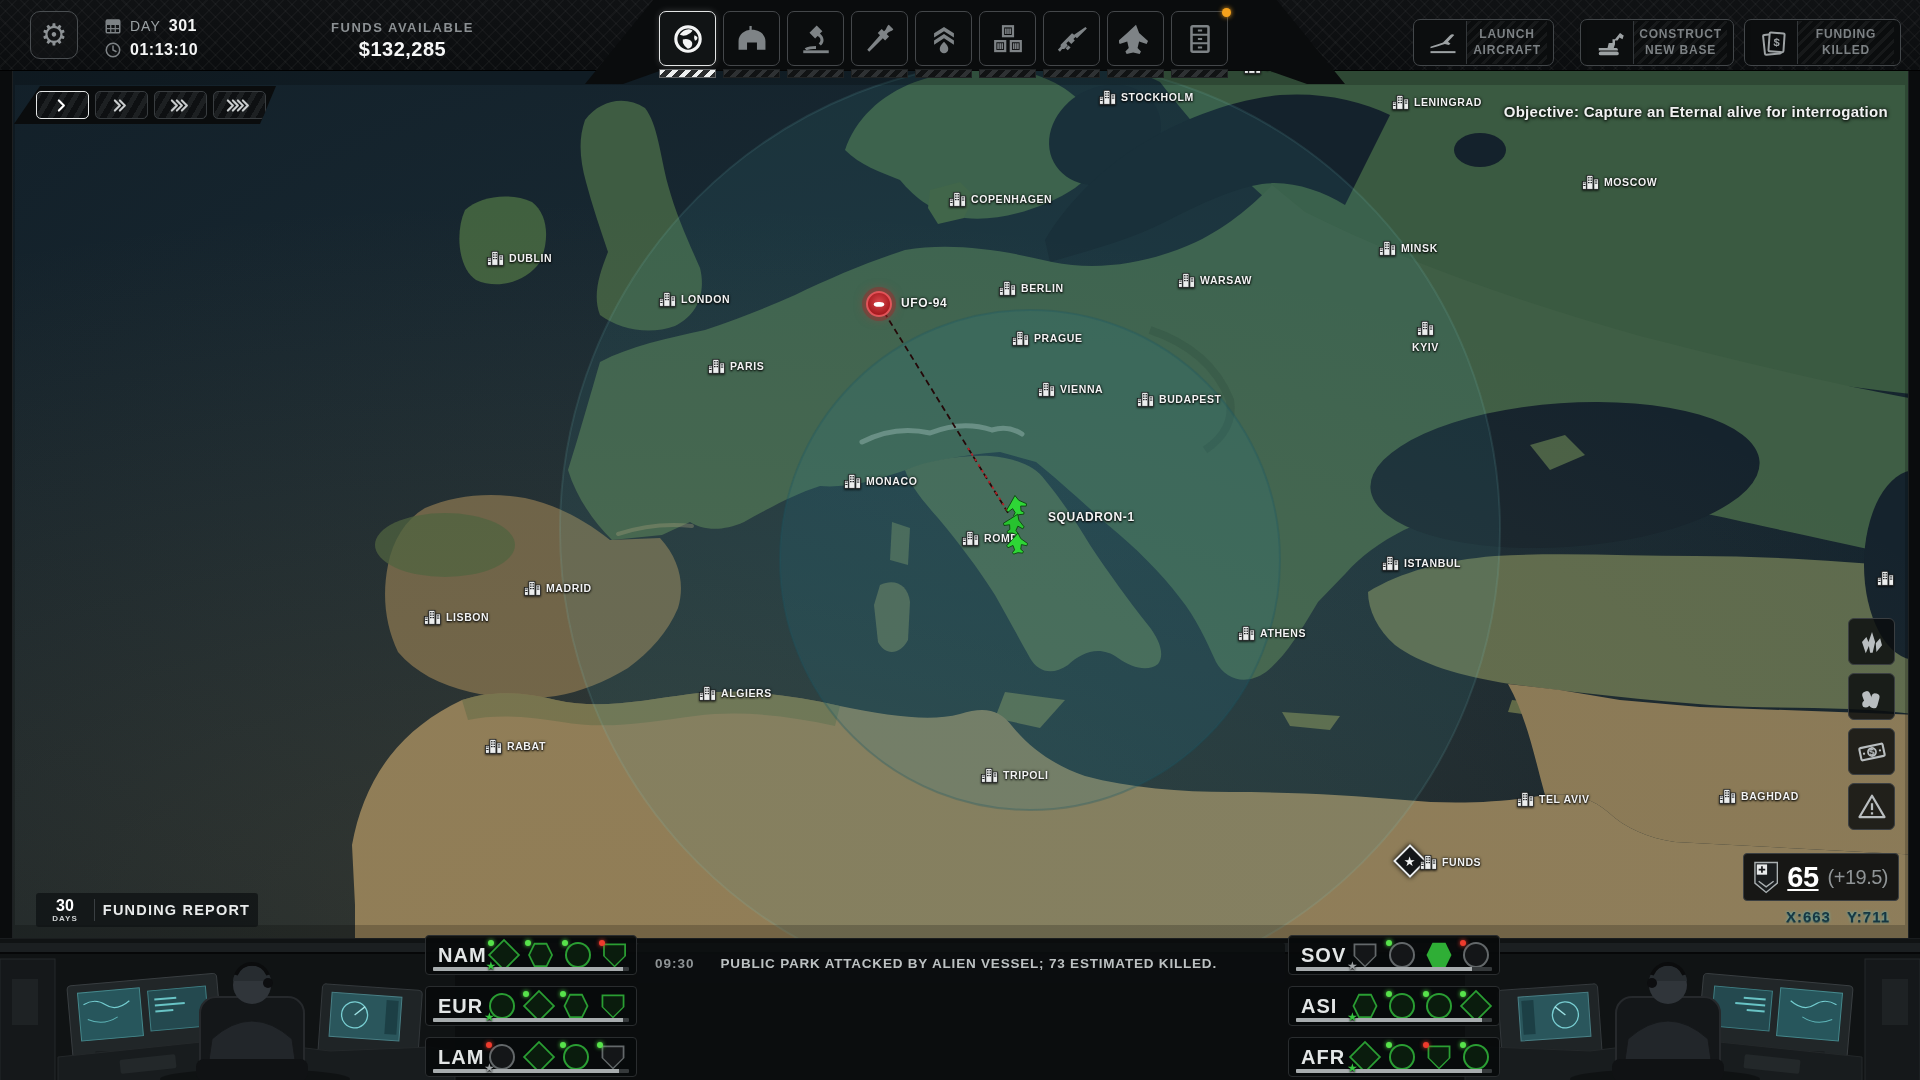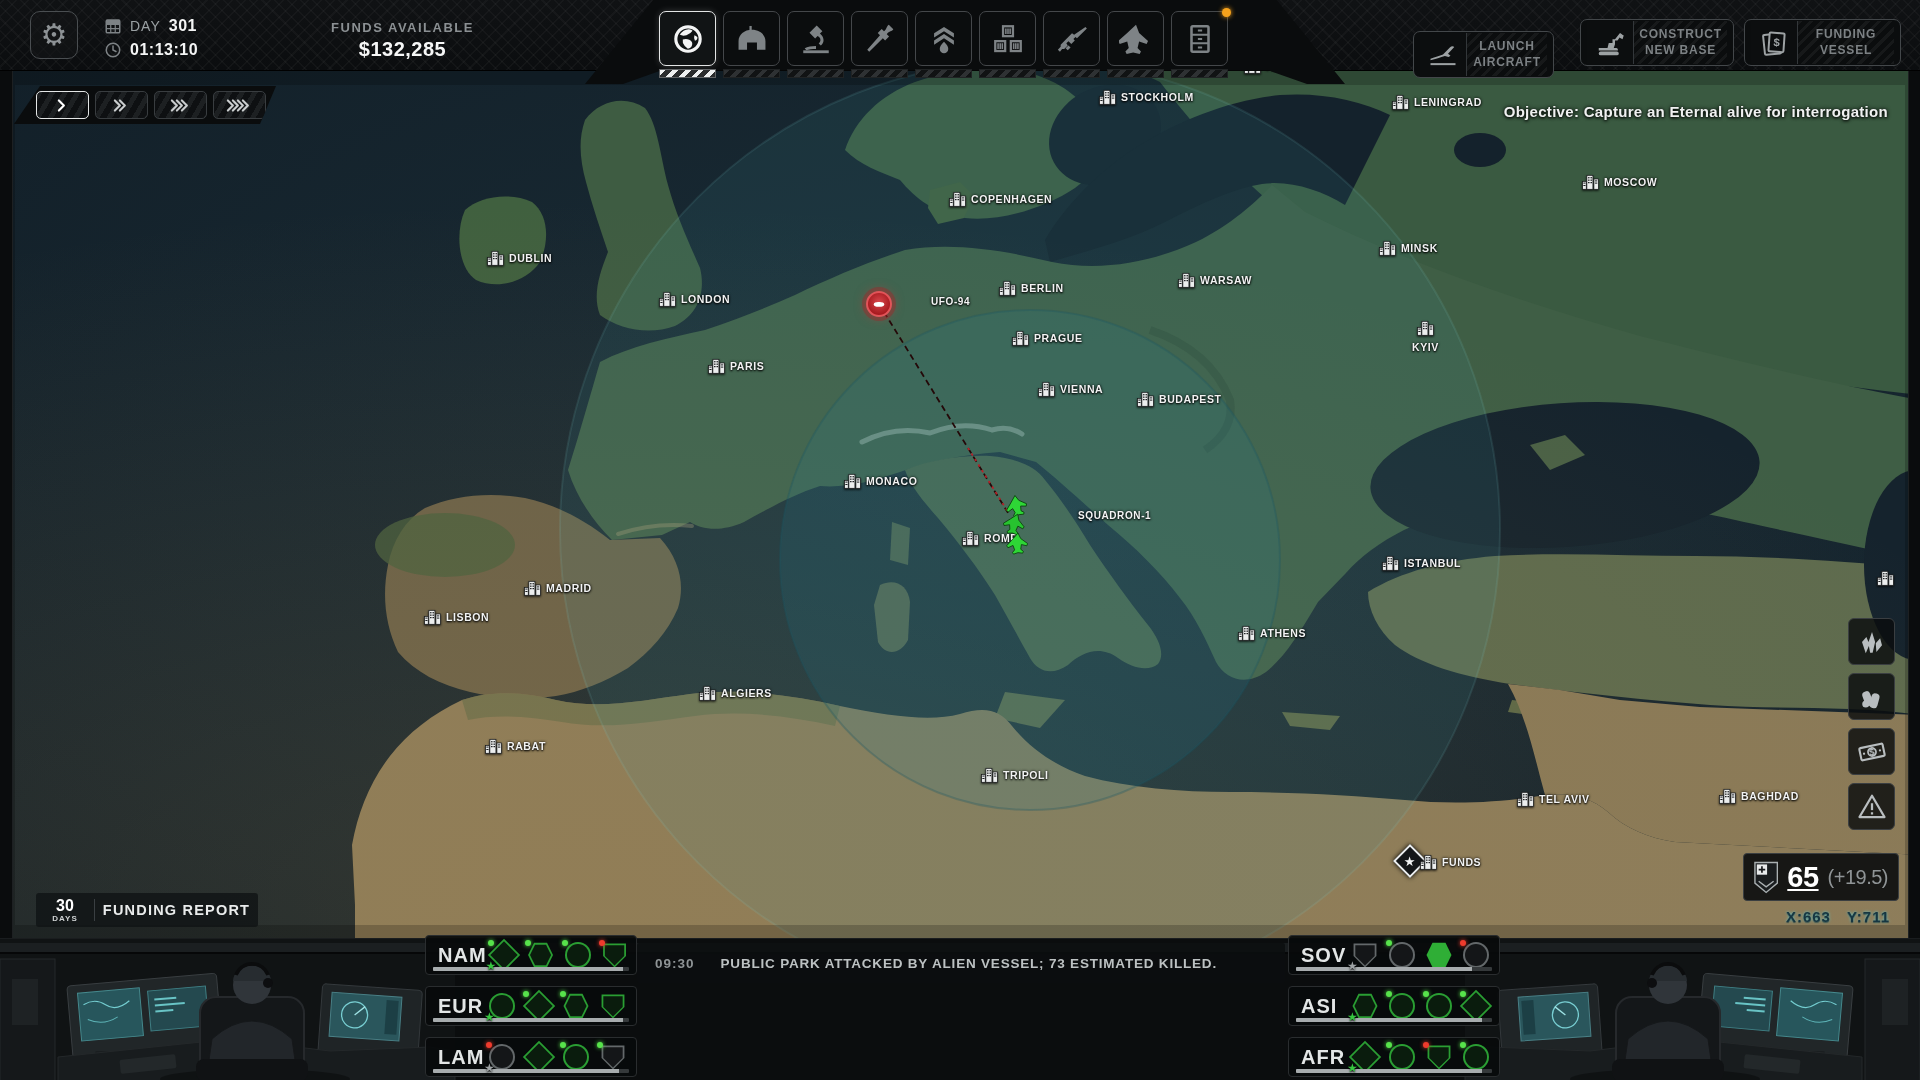--- a/index.html
+++ b/index.html
@@ -64,22 +64,22 @@
   #markers{position:absolute;left:0;top:0;width:1920px;height:1080px;z-index:5;pointer-events:none;}
   .city{position:absolute;display:flex;align-items:center;gap:5px;pointer-events:auto;}
   .city svg{width:17px;height:16px;filter:drop-shadow(0 1px 1px rgba(0,0,0,.8));}
   .city-label{color:#f2f3f3;font-size:10.5px;font-weight:bold;letter-spacing:.6px;
     text-shadow:0 1px 2px #000,0 0 3px #000;white-space:nowrap;}
   #ufo{position:absolute;width:26px;height:26px;border-radius:50%;pointer-events:auto;cursor:pointer;
     background:radial-gradient(circle at 50% 42%,#d8464b,#a81b20 70%);
     border:2px solid #e25358;box-sizing:border-box;
     box-shadow:0 0 0 4px rgba(170,30,35,.35),0 0 12px rgba(210,60,60,.6);}
   #ufo svg{position:absolute;inset:2px;}
-  .mk-label{position:absolute;color:#f4f5f5;font-size:10px;font-weight:bold;letter-spacing:.6px;
-    text-shadow:0 1px 2px #000,0 0 3px #000;white-space:nowrap;margin-left:30px;}
+  .mk-label{position:absolute;color:#f4f5f5;font-size:12px;font-weight:bold;letter-spacing:.6px;
+    text-shadow:0 1px 2px #000,0 0 3px #000;white-space:nowrap;}
   #squadron{position:absolute;pointer-events:auto;cursor:pointer;}
   .obj-diamond{position:absolute;width:24px;height:24px;background:#141618;border:2.5px solid #eceeee;
     transform:rotate(45deg);box-shadow:0 0 5px #000;pointer-events:auto;display:flex;align-items:center;justify-content:center;box-sizing:border-box;}
   .obj-diamond span{transform:rotate(-45deg);color:#f2f3f3;font-size:13px;line-height:1;}
 
   
   #sidetools{position:absolute;left:1848px;top:618px;display:flex;flex-direction:column;gap:8px;z-index:10;}
   .tool-btn{width:47px;height:47px;background:rgba(10,12,13,.82);border:1.2px solid #3a3e41;border-radius:6px;
     color:#b9bec0;display:flex;align-items:center;justify-content:center;cursor:pointer;box-sizing:border-box;}
   .tool-btn svg{width:30px;height:30px;}
@@ -971,21 +971,21 @@
           <svg viewBox="0 0 24 24" style="width:34px;height:34px">
             <rect x="6" y="3" width="12" height="18" rx="1" fill="none" stroke="currentColor" stroke-width="1.8"></rect>
             <path stroke="currentColor" stroke-width="1.4" fill="none" d="M6,9 H18 M6,15 H18 M10.5,6 h3 M10.5,12 h3 M10.5,18 h3"></path>
           </svg>
           <span class="notif-dot"></span>
         </button>
         <span class="nav-stripe"></span>
       </div>
     </div>
   <div id="actions">
-      <button class="action-btn" style="left: 1413px; width: 141px; margin-top: 12px;">
+      <button class="action-btn" style="left: 1413px; width: 141px;">
         <span class="a-icon">
           <svg viewBox="0 0 24 24" style="width:30px;height:30px">
             <path fill="currentColor" d="M2,15 C6,13.5 9,12.5 12,11.5 L17.5,6 C18.5,5 20,4.8 21,5.5 L16,11 L18,12.5 L16.5,13.5 L13.5,12.8 C10,14 6,15 2,16.2 Z"></path>
             <rect x="2" y="18.5" width="20" height="1.6" fill="currentColor"></rect>
           </svg>
         </span>
         <span class="a-label">
           <span>LAUNCH</span>
           <span>AIRCRAFT</span>
         </span>
@@ -1010,21 +1010,21 @@
               <rect x="4" y="5" width="13" height="16" rx="1" fill="none" stroke="currentColor" stroke-width="1.6"></rect>
             </g>
             <g transform="rotate(4 14 12)">
               <rect x="8" y="4" width="12" height="15" rx="1" fill="#0c0e0f" stroke="currentColor" stroke-width="1.6"></rect>
               <text x="14" y="14.6" font-size="9" font-weight="bold" fill="currentColor" text-anchor="middle">$</text>
             </g>
           </svg>
         </span>
         <span class="a-label">
           <span>FUNDING</span>
-          <span>VESSEL</span>
+          <span>KILLED</span>
         </span>
       </button>
     </div>
 
   <div id="timectl">
       <button class="tc selected">
         <svg viewBox="0 0 18 24">
           <polyline points="3,4 11,12 3,20" fill="none" stroke="currentColor" stroke-width="3.4" stroke-linejoin="round" stroke-linecap="round"></polyline>
         </svg>
       </button>

